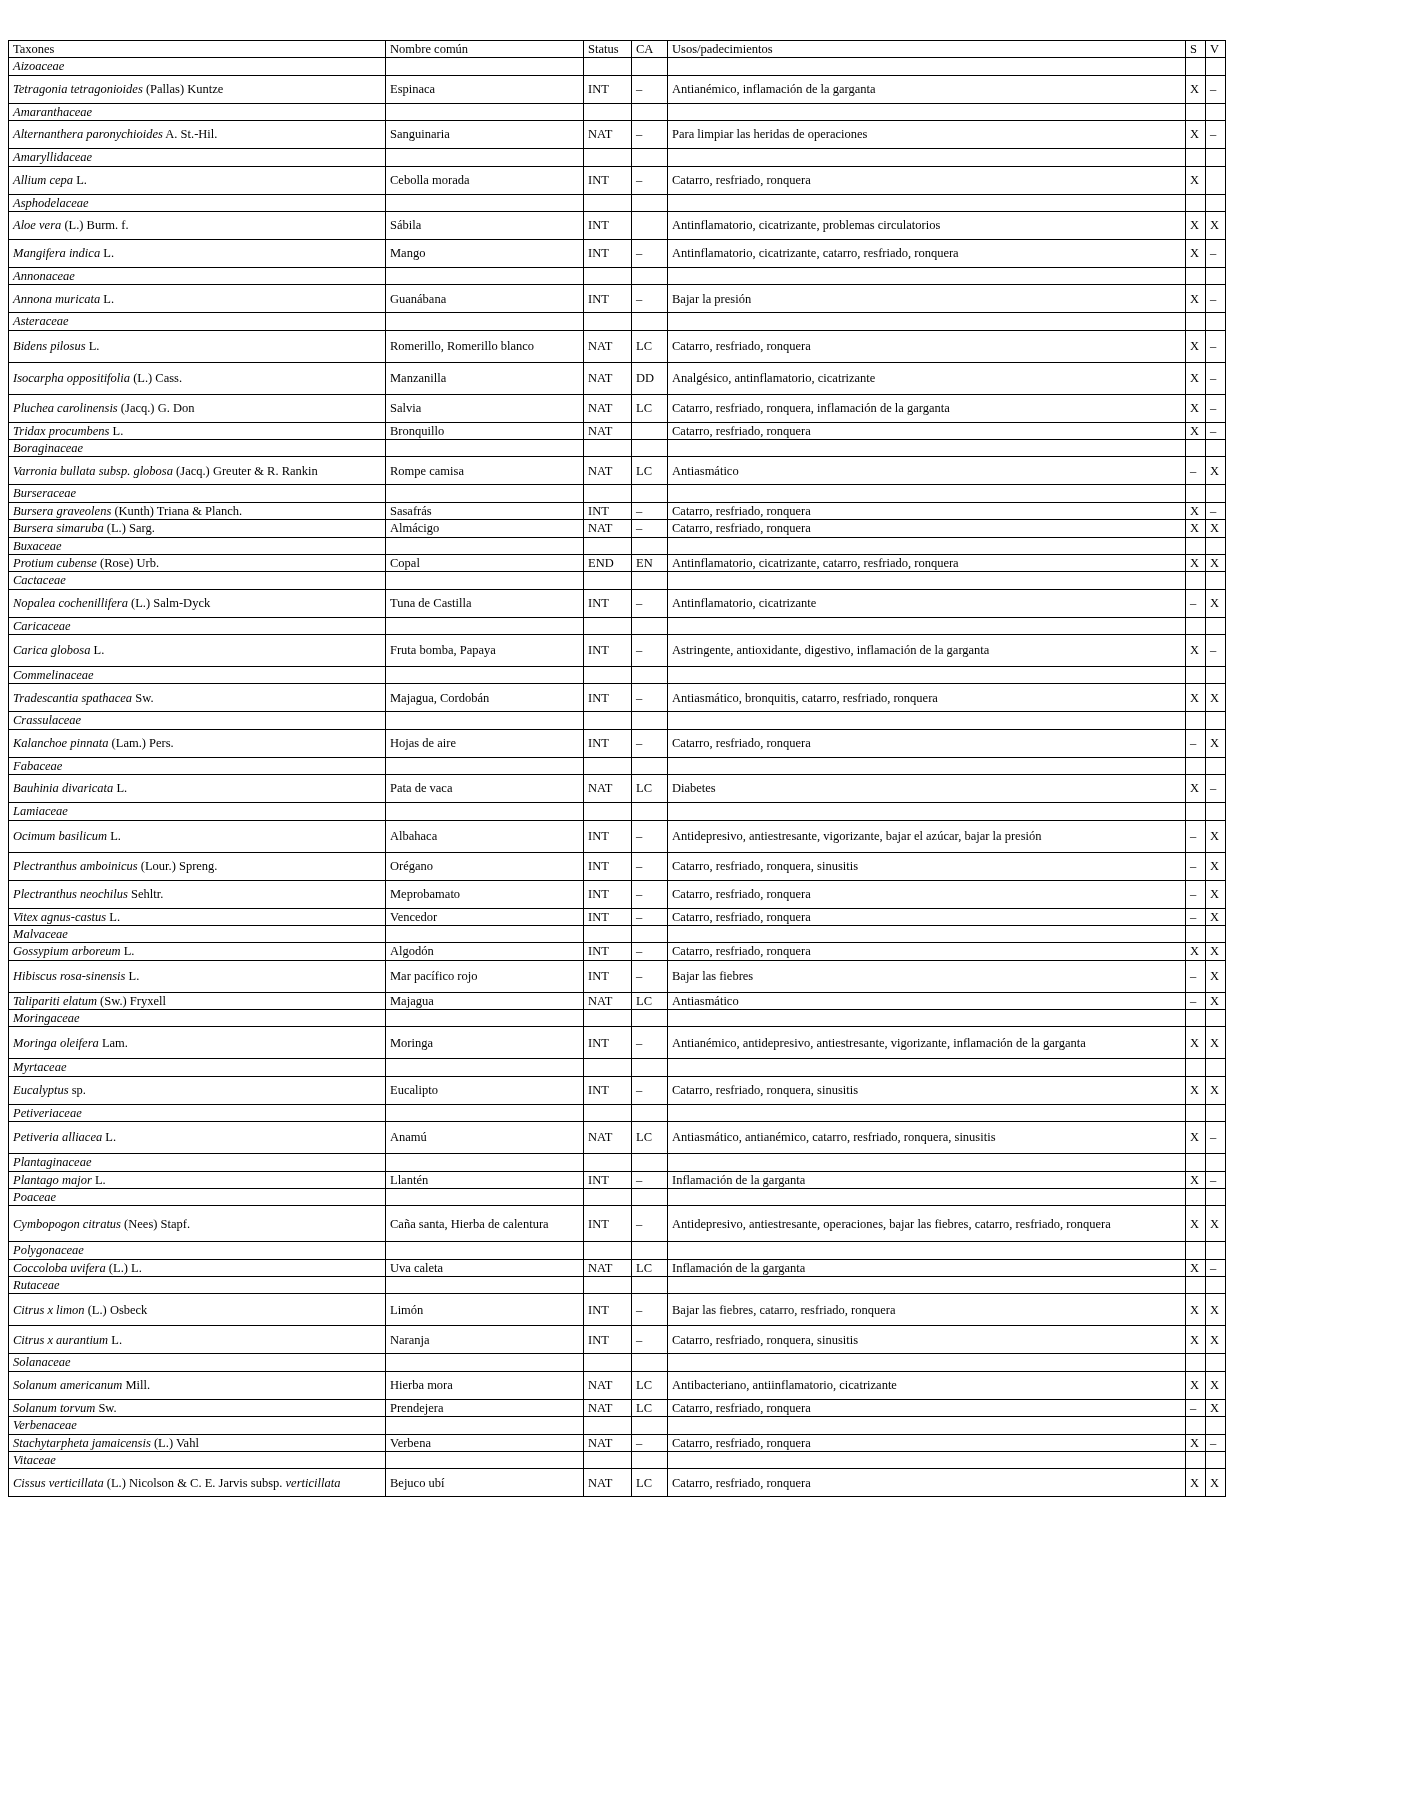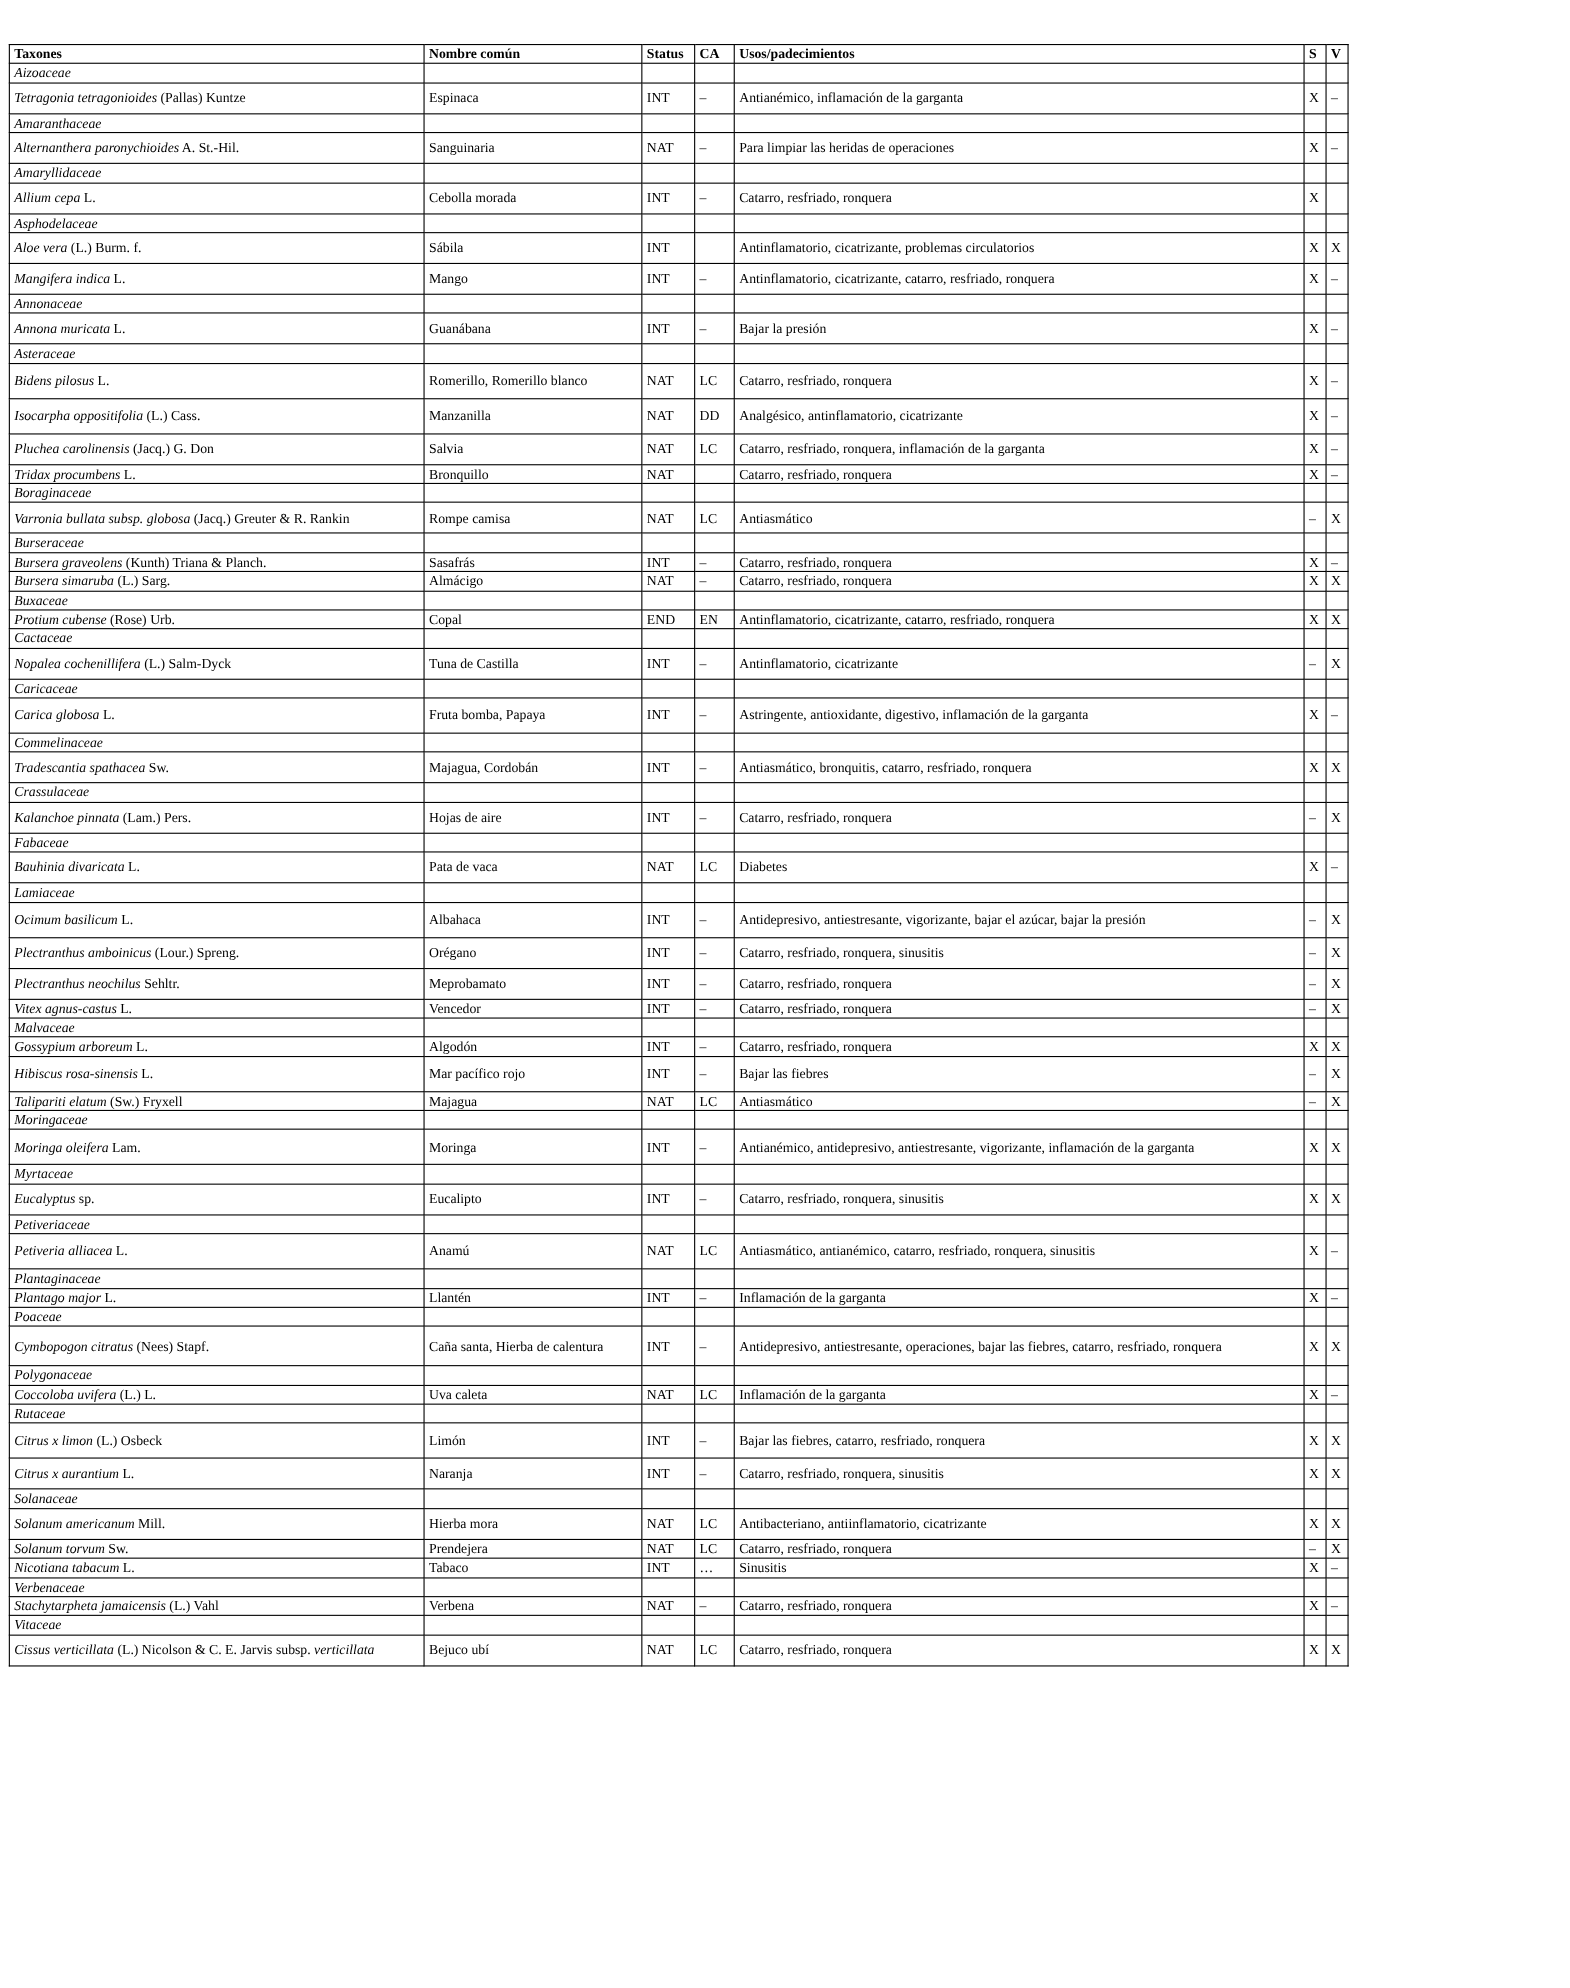--- a/index.html
+++ b/index.html
@@ -31,21 +31,21 @@
     padding: 1px 4px;
     font-size: 12.5px;
     line-height: 1.15;
     vertical-align: middle;
     overflow: hidden;
     box-sizing: border-box;
     text-align: left;
     font-weight: normal;
   }
   table.taxa-table th {
-    font-weight: bold;
+    font-weight: normal;
     height: 17px;
   }
   tr.family td { height: 15px; }
   tr.species.h-c td { height: 15px; }
   tr.species.h-n td { height: 28px; }
   tr.species.h-t td { height: 32px; }
   tr.species.h-xt td { height: 36px; }
   .family-name {
     font-weight: normal;
     font-style: italic;
@@ -612,29 +612,20 @@
         </tr>
         <tr class="species h-c">
           <td><i>Solanum torvum</i><span> Sw.</span></td>
           <td>Prendejera</td>
           <td>NAT</td>
           <td>LC</td>
           <td>Catarro, resfriado, ronquera</td>
           <td class="center">–</td>
           <td class="center">X</td>
         </tr>
-        <tr class="species h-c">
-          <td><i>Nicotiana tabacum</i><span> L.</span></td>
-          <td>Tabaco</td>
-          <td>INT</td>
-          <td>…</td>
-          <td>Sinusitis</td>
-          <td class="center">X</td>
-          <td class="center">–</td>
-        </tr>
         <tr class="family">
           <td><span class="family-name">Verbenaceae</span></td>
           <td></td>
           <td></td>
           <td></td>
           <td></td>
           <td></td>
           <td></td>
         </tr>
         <tr class="species h-c">

